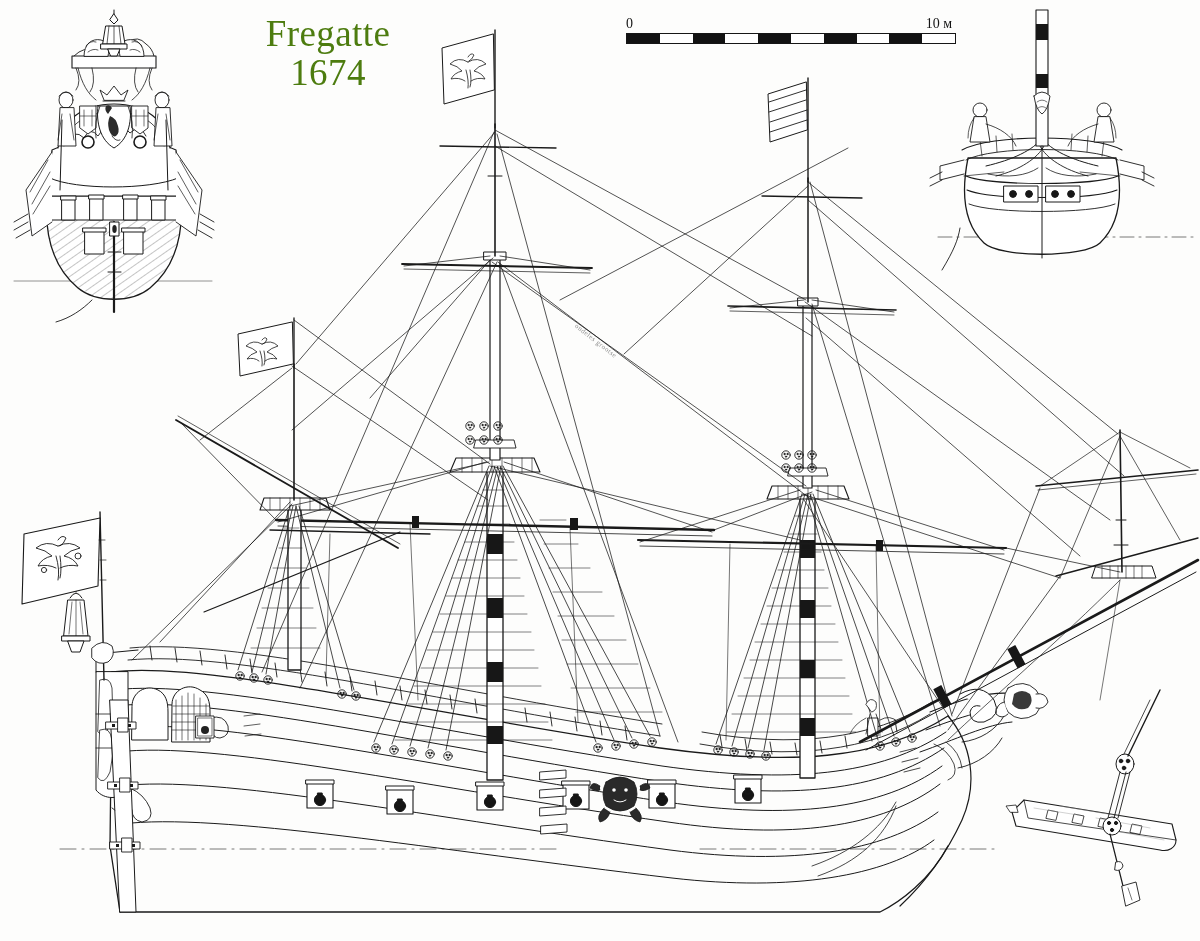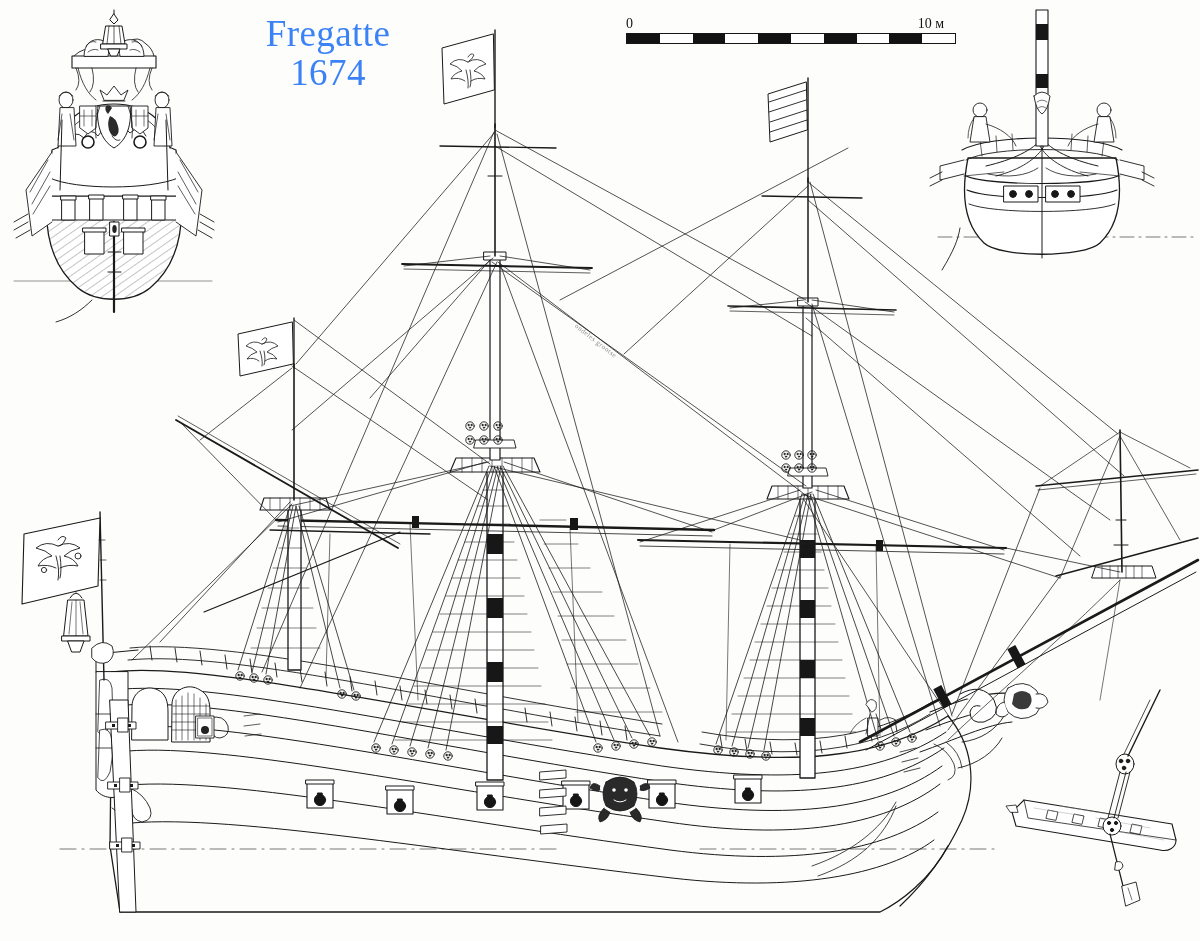--- a/index.html
+++ b/index.html
@@ -19,42 +19,42 @@
     position: absolute;
     left: 0;
     top: 0;
   }
   .title-block {
     position: absolute;
     left: 228px;
     top: 14px;
     width: 200px;
     text-align: center;
-    color: #3b82f6;
+    color: #4d7c0f;
     line-height: 1.06;
     letter-spacing: 0.4px;
   }
   .title-line-1 { font-size: 37px; }
   .title-line-2 { font-size: 37px; }
   .title-line-3 { font-size: 37px; }
 
   .scale-block {
     position: absolute;
     left: 626px;
     top: 16px;
     width: 330px;
   }
   .scale-labels {
     position: relative;
     height: 17px;
     font-size: 14px;
     color: #151515;
   }
   .scale-zero { position: absolute; left: 0; top: 0; }
-  .scale-max  { position: absolute; right: 12px; top: 0; white-space: nowrap; margin-left: 38px; }
+  .scale-max  { position: absolute; right: 4px; top: 0; white-space: nowrap; margin-left: 38px; }
   .scale-bar {
     position: relative;
     height: 11px;
     border: 1px solid #161616;
     display: flex;
     background: #ffffff;
     box-sizing: border-box;
   }
   .scale-seg { flex: 1 1 0; }
   .scale-seg.on  { background: #121212; }

